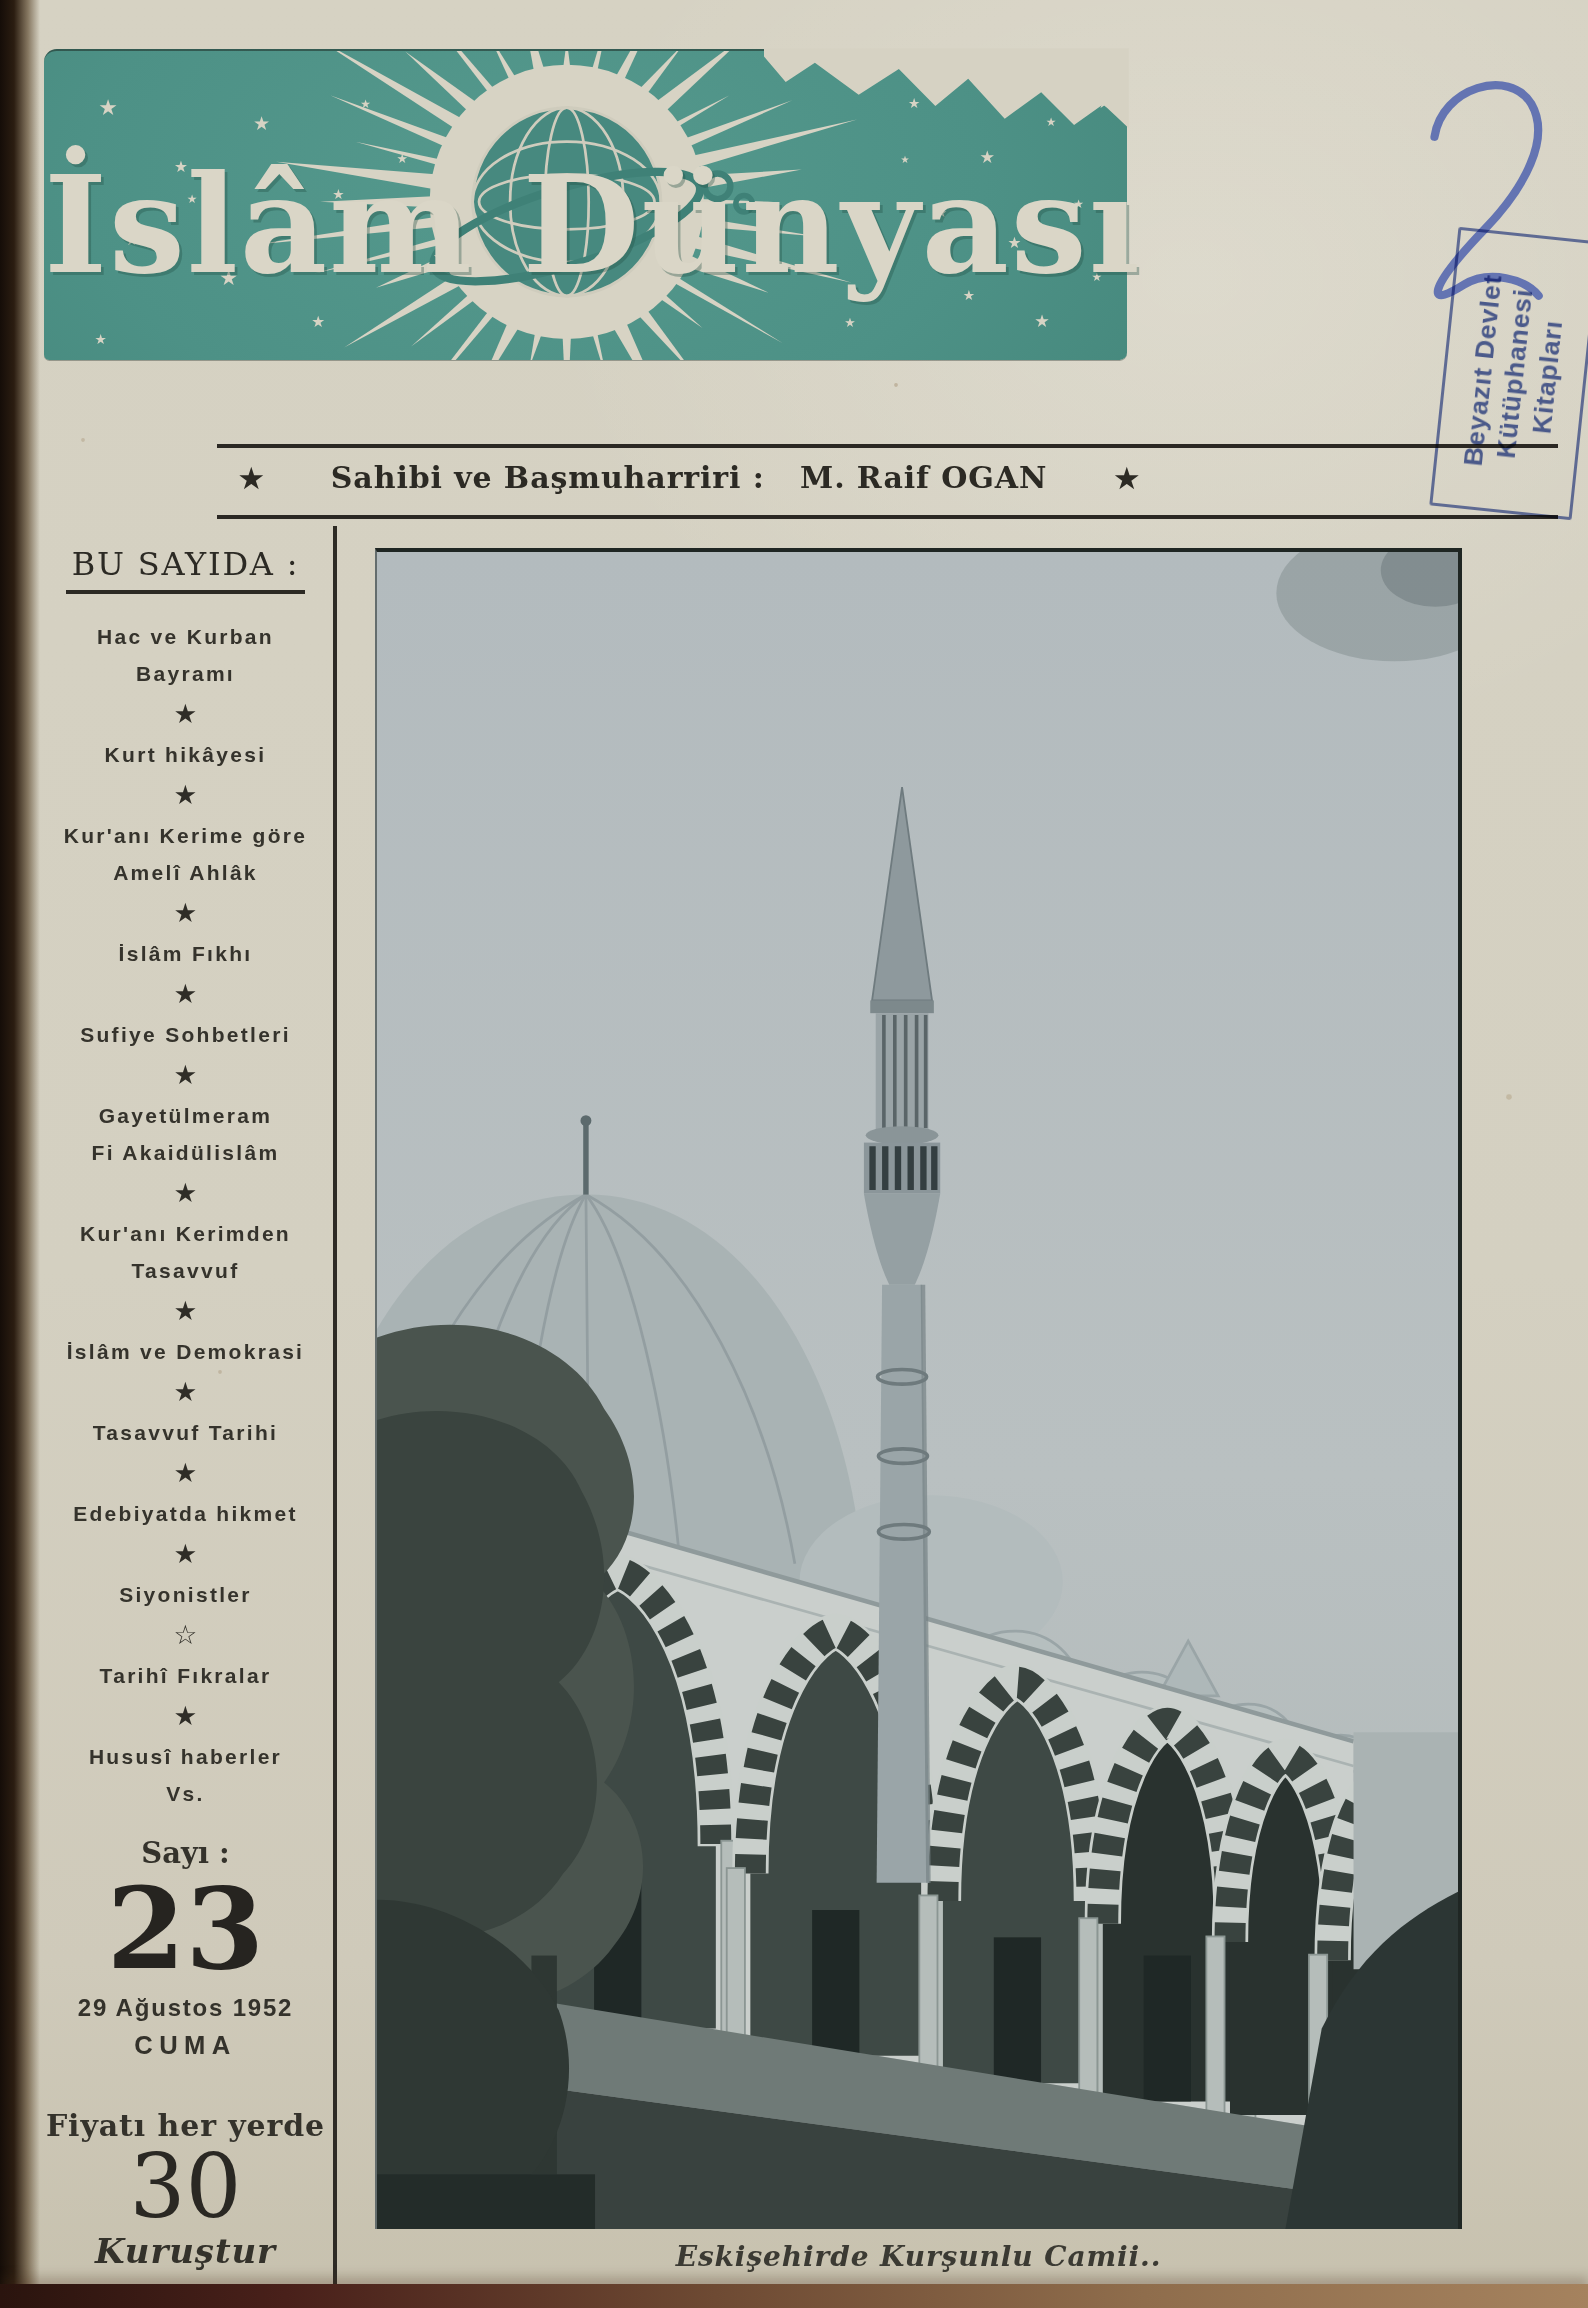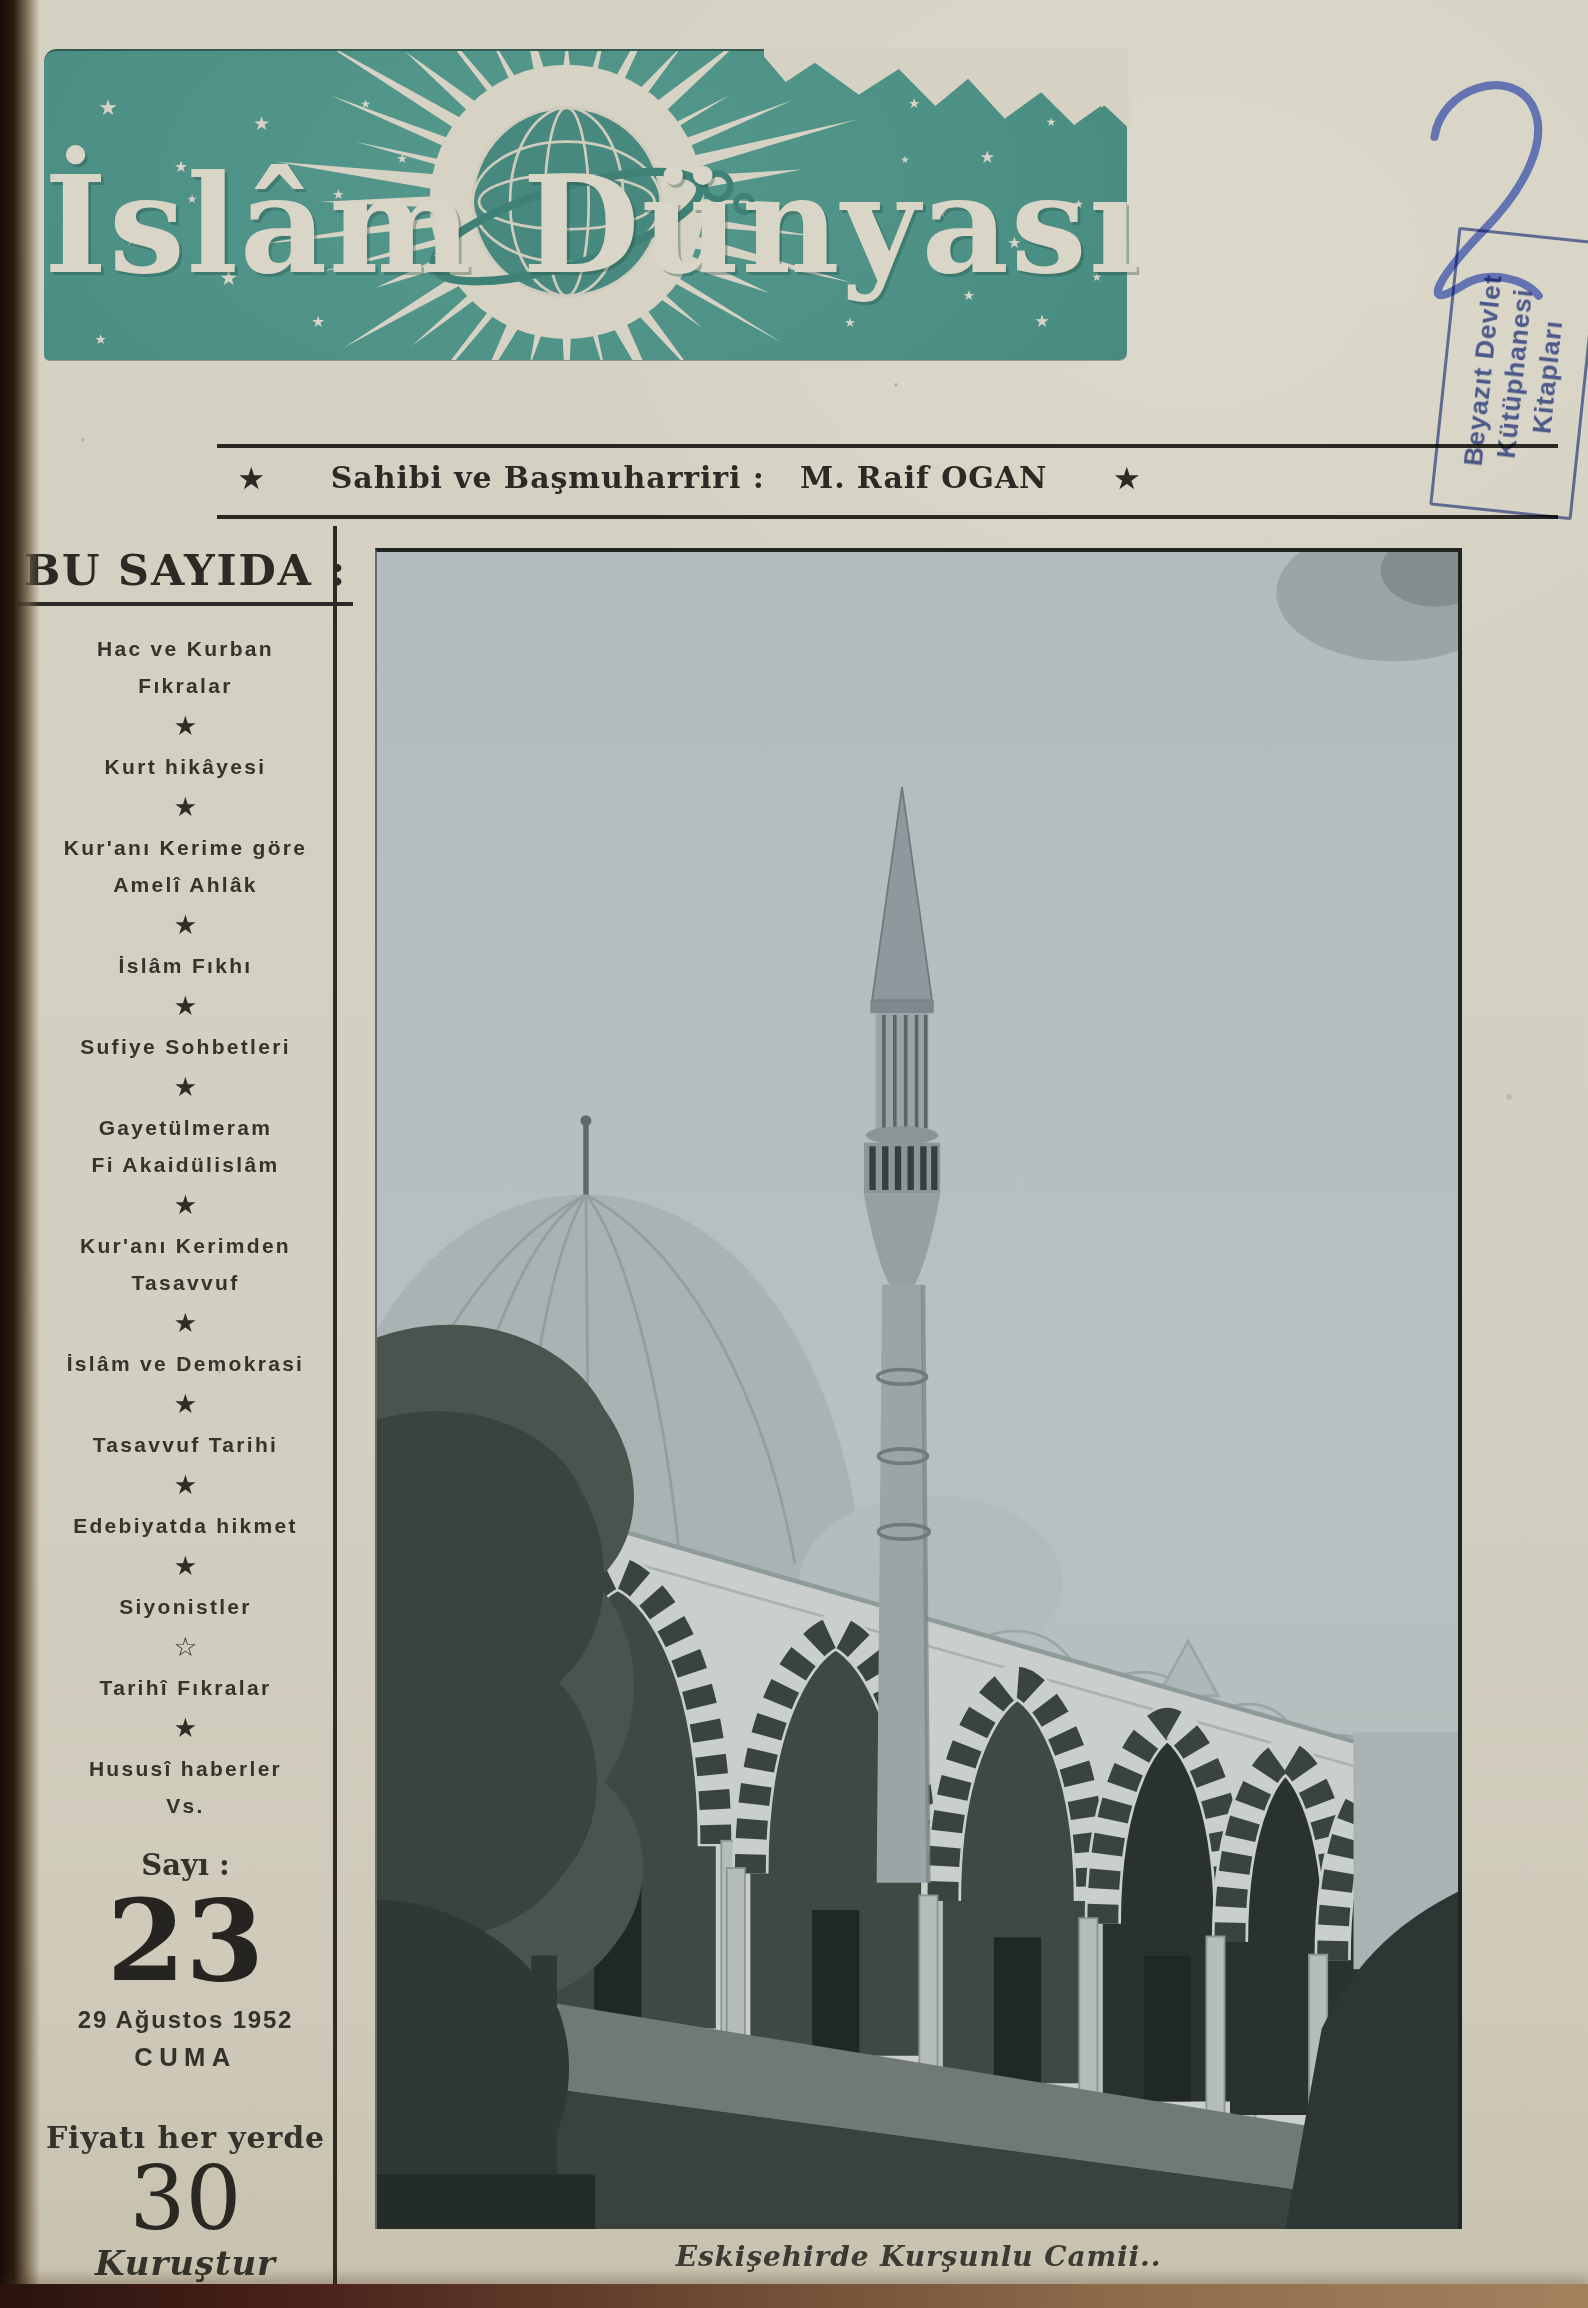--- a/index.html
+++ b/index.html
@@ -82,21 +82,21 @@
 
   
   .vdivider{position:absolute;left:333px;top:526px;width:3.7px;height:1758px;background:#2e2b25;z-index:8;}
 
   .sidebar{
     position:absolute;left:42px;top:545px;width:287px;z-index:9;
     display:flex;flex-direction:column;align-items:center;
     color:#34322b;
   }
   .toc-heading{
-    font-family:"DejaVu Serif",serif;font-weight:700;font-size:43px;letter-spacing:1.8px;
+    font-family:"DejaVu Serif",serif;font-weight:400;font-size:32px;letter-spacing:1.8px;
     color:#2c2a24;border-bottom:4.6px solid #2c2a24;padding:0 5.5px 7.3px 5.5px;margin-bottom:24px;
     white-space:nowrap;
   }
   .toc-item{
     font-family:"Liberation Sans",sans-serif;font-weight:700;font-size:21px;
     letter-spacing:2.3px;line-height:37px;text-align:center;white-space:pre-line;
     color:#35332c;
   }
   .toc-star{font-size:26.5px;line-height:44px;color:#2f2d27;}
   .issue-label{margin-top:24px;font-family:"DejaVu Serif",serif;font-weight:700;font-size:29px;}
@@ -235,21 +235,21 @@
     <span class="star">★</span>
   </div>
   <div class="rule rule2"></div>
 
   <div class="vdivider"></div>
 
   <div class="sidebar">
     <div class="toc-heading">BU SAYIDA :</div>
     <div id="toc-list" style="display:flex;flex-direction:column;align-items:center;">
         <div class="toc-item">Hac ve Kurban
-Fıkralar</div>
+Bayramı</div>
         <div class="toc-star">★</div>
         <div class="toc-item">Kurt hikâyesi</div>
         <div class="toc-star">★</div>
         <div class="toc-item">Kur'anı Kerime göre
 Amelî Ahlâk</div>
         <div class="toc-star">★</div>
         <div class="toc-item">İslâm Fıkhı</div>
         <div class="toc-star">★</div>
         <div class="toc-item">Sufiye Sohbetleri</div>
         <div class="toc-star">★</div>

